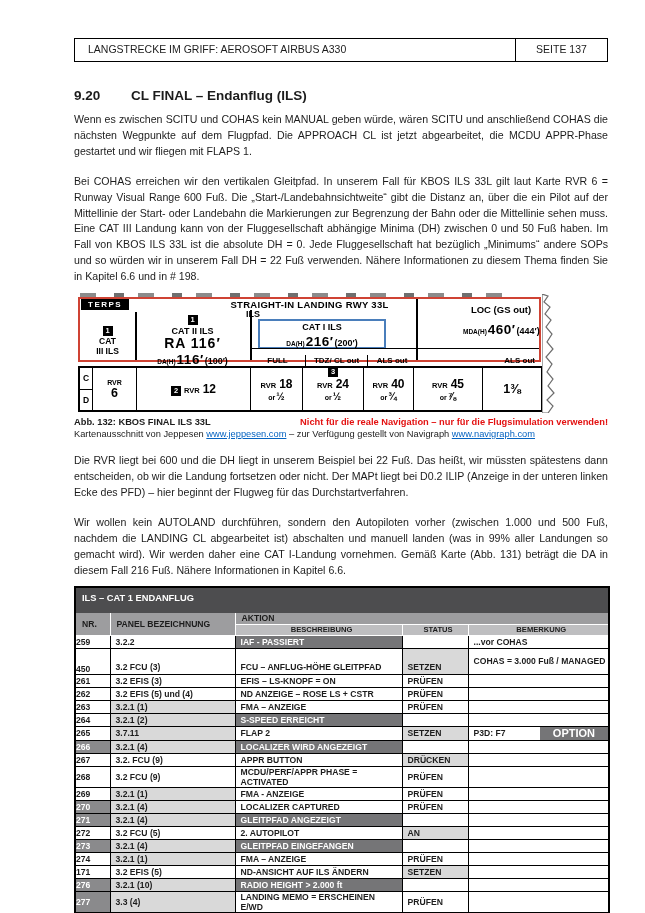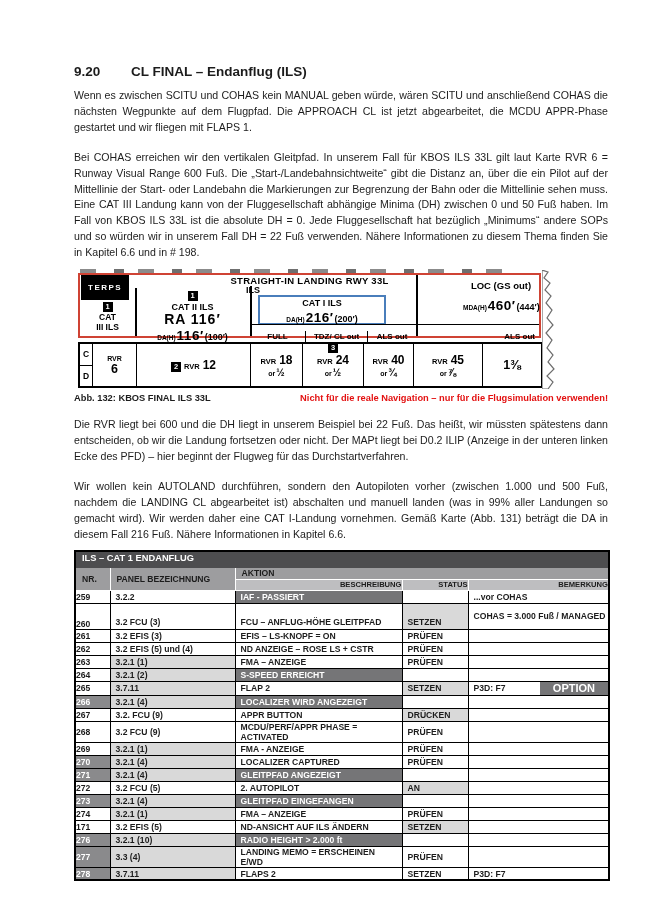--- a/index.html
+++ b/index.html
@@ -22,21 +22,21 @@
   .section-heading{margin-top:26px;font-size:13.5px;font-weight:bold;display:flex;}
   .sec-num{width:57px;}
   .para{margin-top:14px;font-size:10.6px;line-height:15.9px;text-align:justify;}
   .para.first{margin-top:9px;}
 
   
   .figure{position:relative;margin:9px 0 0 4px;width:482px;height:119px;font-weight:bold;color:#000;}
   .torntop{position:absolute;left:2px;top:-1px;width:440px;height:4px;
     background:repeating-linear-gradient(90deg,#8b8b8b 0 16px,transparent 16px 34px,#6f6f6f 34px 44px,transparent 44px 58px);}
   .redbox{position:absolute;left:0;top:3px;width:463px;height:65px;border:2px solid var(--chart-red);background:#fff;}
-  .terps{position:absolute;left:1px;top:0;background:#000;color:#fff;font-size:8px;padding:8px 7px;letter-spacing:1.5px;}
+  .terps{position:absolute;left:1px;top:0;background:#000;color:#fff;font-size:8px;padding:1px 7px;letter-spacing:1.5px;}
   .ctitle{position:absolute;left:132px;top:0;width:195px;text-align:center;font-size:9.5px;letter-spacing:.3px;}
   .cils{position:absolute;left:148px;top:10px;width:50px;text-align:center;font-size:9px;}
   .vline{position:absolute;width:1.5px;background:#000;}
   .v1{left:55px;top:13px;height:48px;}
   .v2{left:170px;top:11px;height:50px;}
   .v3{left:336px;top:0;height:61px;}
   .badge{display:inline-block;min-width:10px;height:10px;line-height:10px;background:#000;color:#fff;
          font-size:7.5px;font-weight:bold;text-align:center;padding:0 1px;}
   .cat3{position:absolute;left:0;top:20px;width:55px;text-align:center;}
   .cat3 .catline{font-size:8.5px;line-height:9.5px;}
@@ -79,44 +79,48 @@
 
   
   .cap1{display:flex;justify-content:space-between;font-size:9.3px;font-weight:bold;margin-top:4px;}
   .capwarn{color:var(--warning-red);}
   .cap2{font-size:9.3px;margin-top:2px;}
   .link{color:var(--link-blue);text-decoration:underline;cursor:pointer;}
 
   
   table.checklist{border-collapse:collapse;width:534px;table-layout:fixed;border:2px solid #000;
                   font-size:8.6px;font-weight:bold;margin-top:8px;}
-  .t-title th{background:var(--tbl-title);color:#fff;text-align:left;font-size:9.3px;height:16px;
+  .t-title th{background:var(--tbl-title);color:#fff;text-align:left;font-size:9.3px;height:25px;
               padding:0 0 4px 6px;border:1px solid var(--tbl-title);}
   .t-h1 th{background:var(--tbl-hmid);border:1px solid #fff;font-size:8.6px;text-align:left;
            padding-left:6px;height:12px;}
-  .t-h2 th{background:var(--tbl-hlight);border:1px solid #fff;font-size:7.6px;text-align:right;
+  .t-h2 th{background:var(--tbl-hlight);border:1px solid #fff;font-size:7.6px;text-align:center;
            padding-left:6px;height:11px;}
   tbody td{border:1px solid #000;height:13px;padding:0 2px 0 5px;vertical-align:middle;line-height:10px;}
   .c-nr{text-align:left;padding:0 !important;}
   .darknr{background:var(--tbl-nrdark);color:#fff;}
   .darkcell{background:var(--tbl-dark);color:#fff;}
   .shaded{background:var(--tbl-shade);}
   tr.tall td{height:26px;}
   tr.tall .c-nr,tr.tall .c-panel,tr.tall .c-desc,tr.tall .c-status{vertical-align:bottom;padding-bottom:2px;}
   td.p0{padding:0 !important;}
   .bemflex{display:flex;height:13px;align-items:center;}
   .bemtext{padding-left:5px;}
   .option-badge{margin-left:auto;background:var(--tbl-dark);color:#fff;padding:0 13px;height:100%;
                 display:flex;align-items:center;font-size:11px;}
 </style>
 </head>
 <body>
 
 <div class="content">
 
+  <div class="pageheader">
+    <div class="ph-title">LANGSTRECKE IM GRIFF: AEROSOFT AIRBUS A330</div>
+    <div class="ph-page">SEITE 137</div>
+  </div>
 
   <div class="section-heading">
     <span class="sec-num">9.20</span>
     <span class="sec-title">CL FINAL – Endanflug (ILS)</span>
   </div>
 
   <p class="para first">Wenn es zwischen SCITU und COHAS kein MANUAL geben würde, wären SCITU und anschließend COHAS die nächsten Wegpunkte auf dem Flugpfad. Die APPROACH CL ist jetzt abgearbeitet, die MCDU APPR-Phase gestartet und wir fliegen mit FLAPS 1.</p>
   <p class="para">Bei COHAS erreichen wir den vertikalen Gleitpfad. In unserem Fall für KBOS ILS 33L gilt laut Karte RVR 6 = Runway Visual Range 600 Fuß. Die „Start-/Landebahnsichtweite“ gibt die Distanz an, über die ein Pilot auf der Mittellinie der Start- oder Landebahn die Markierungen zur Begrenzung der Bahn oder die Mittellinie sehen muss. Eine CAT III Landung kann von der Fluggesellschaft abhängige Minima (DH) zwischen 0 und 50 Fuß haben. Im Fall von KBOS ILS 33L ist die absolute DH = 0.  Jede Fluggesellschaft hat bezüglich „Minimums“ andere SOPs und so würden wir in unserem Fall DH = 22 Fuß verwenden. Nähere Informationen zu diesem Thema finden Sie in Kapitel 6.6 und in # 198.</p>
 
   <div class="figure">
@@ -238,20 +242,23 @@
     </div>
 
     <svg class="tornedge" width="18" height="119" viewBox="0 0 18 119">
       <path d="M0,0 L6,2 2,8 8,13 3,20 9,26 4,33 10,40 5,48 11,55 4,63 10,70 5,78 11,85 6,92 12,99 5,106 11,112 6,119 0,119 Z" fill="#ffffff" stroke="#6d6d6d" stroke-width="1.2"></path>
     </svg>
   </div>
 
   <div class="cap1">
     <span class="capleft"><b>Abb. 132</b><span>: KBOS FINAL ILS 33L</span></span>
     <span class="capwarn">Nicht für die reale Navigation – nur für die Flugsimulation verwenden!</span>
+  </div>
+  <div class="cap2">
+    <span>Kartenausschnitt von Jeppesen </span><a class="link">www.jeppesen.com</a><span> – zur Verfügung gestellt von Navigraph </span><a class="link">www.navigraph.com</a>
   </div>
 
   <p class="para">Die RVR liegt bei 600 und die DH liegt in unserem Beispiel bei 22 Fuß. Das heißt, wir müssten spätestens dann entscheiden, ob wir die Landung fortsetzen oder nicht. Der MAPt liegt bei D0.2 ILIP (Anzeige in der unteren linken Ecke des PFD) – hier beginnt der Flugweg für das Durchstartverfahren.</p>
   <p class="para">Wir wollen kein AUTOLAND durchführen, sondern den Autopiloten vorher (zwischen 1.000 und 500 Fuß, nachdem die LANDING CL abgearbeitet ist) abschalten und manuell landen (was in 99% aller Landungen so gemacht wird). Wir werden daher eine CAT I-Landung vornehmen. Gemäß Karte (Abb. 131) beträgt die DA in diesem Fall 216 Fuß. Nähere Informationen in Kapitel 6.6.</p>
 
   <table class="checklist">
     <colgroup>
       <col style="width:35px">
         <col style="width:125px">
         <col style="width:167px">
@@ -275,21 +282,21 @@
     </thead>
     <tbody>
         <tr>
           <td class="c-nr">259</td>
           <td class="c-panel">3.2.2</td>
           <td class="c-desc darkcell">IAF - PASSIERT</td>
           <td class="c-status"></td>
           <td class="c-bem">...vor COHAS</td>
         </tr>
         <tr class="tall">
-          <td class="c-nr">260</td>
+          <td class="c-nr">450</td>
           <td class="c-panel">3.2 FCU (3)</td>
           <td class="c-desc">FCU – ANFLUG-HÖHE GLEITPFAD</td>
           <td class="c-status shaded">SETZEN</td>
           <td class="c-bem">COHAS = 3.000 Fuß / MANAGED</td>
         </tr>
         <tr>
           <td class="c-nr">261</td>
           <td class="c-panel">3.2 EFIS (3)</td>
           <td class="c-desc">EFIS – LS-KNOPF = ON</td>
           <td class="c-status">PRÜFEN</td>

